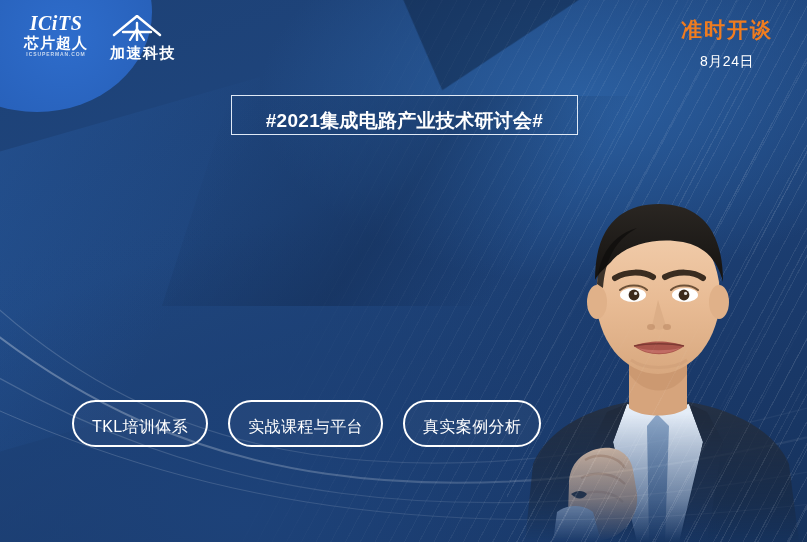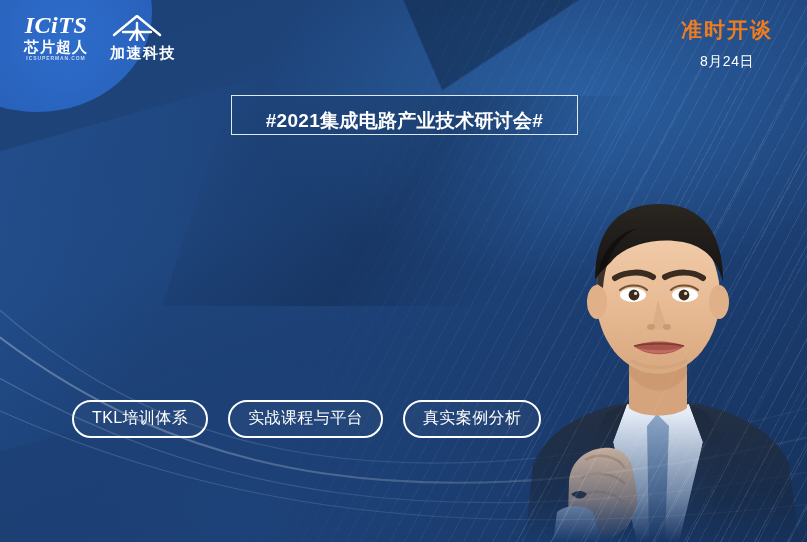--- a/index.html
+++ b/index.html
@@ -69,21 +69,21 @@
     pointer-events:none;
   }
   .swoosh{position:absolute;left:0;bottom:0;width:100%;height:260px;pointer-events:none;}
 
   
   .logos{position:absolute;left:24px;top:13px;display:flex;align-items:flex-start;gap:22px;z-index:6;}
   .logo-icits{display:flex;flex-direction:column;align-items:center;line-height:1;}
   .icits-mark{
     font-family:"Liberation Serif","DejaVu Serif",serif;
     font-weight:bold;font-style:italic;
-    font-size:24px;letter-spacing:.5px;color:#ffffff;
+    font-size:20px;letter-spacing:.5px;color:#ffffff;
   }
   .icits-cn{
     font-size:15px;font-weight:bold;color:#ffffff;letter-spacing:1px;margin-top:2px;
   }
   .icits-url{
     font-size:5px;font-weight:bold;color:#c9d9ef;letter-spacing:.9px;margin-top:2px;
   }
   .logo-jsu{display:flex;flex-direction:column;align-items:flex-start;line-height:1;padding-top:2px;}
   .jsu-mark{width:54px;height:26px;}
   .jsu-cn{font-size:15px;font-weight:bold;color:#ffffff;letter-spacing:1.5px;margin-top:4px;}
@@ -129,21 +129,21 @@
     letter-spacing:2px;line-height:1.02;margin-top:6px;margin-left:6px;
     color:#ef7c1f;
     filter:drop-shadow(4px 5px 0 #16325c) drop-shadow(5px 6px 1px rgba(5,18,40,.5));
     white-space:nowrap;
   }
 
   
   .tags{position:absolute;left:72px;top:400px;display:flex;gap:20px;z-index:6;}
   .tag{
     border:2px solid #ffffff;border-radius:999px;
-    padding:6px 18px 7px;
+    padding:15px 18px 7px;
     font-size:16px;color:#ffffff;letter-spacing:.4px;white-space:nowrap;
     background:rgba(255,255,255,.03);
   }
 
   
   .portrait{
     position:absolute;right:0;bottom:0;
     width:300px;height:430px;
     z-index:4;
     -webkit-mask-image:linear-gradient(180deg,#000 0%,#000 70%,rgba(0,0,0,.45) 90%,rgba(0,0,0,0) 100%);

